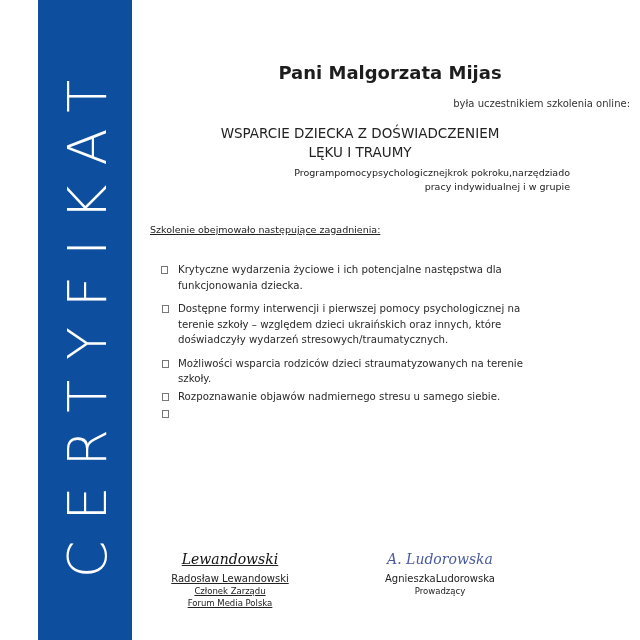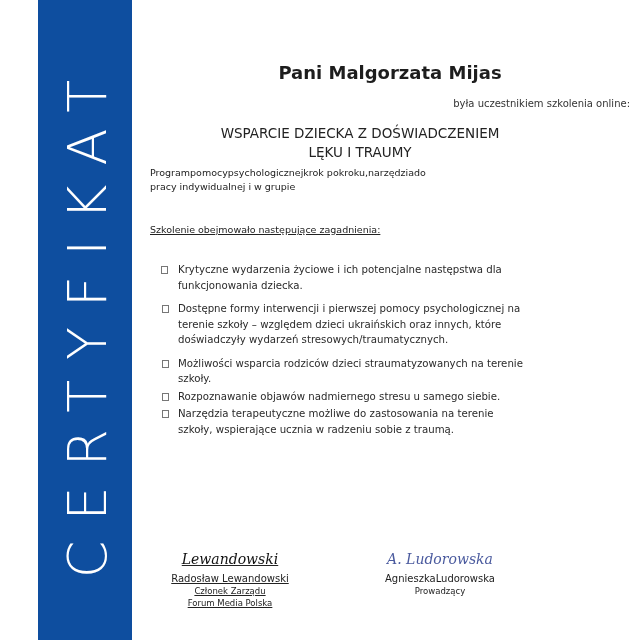--- a/index.html
+++ b/index.html
@@ -36,21 +36,21 @@
     .intro {
       position: absolute; left: 150px; width: 480px; top: 98px;
       text-align: right; font-size: 10px; color: #333333;
     }
     .course-title {
       position: absolute; left: 150px; width: 420px; top: 124px;
       text-align: center; font-size: 13.5px; line-height: 19px; color: #222222;
     }
     .course-subtitle {
       position: absolute; left: 150px; width: 420px; top: 166px;
-      text-align: left; font-size: 9.5px; line-height: 14px; color: #222222;
+      text-align: right; font-size: 9.5px; line-height: 14px; color: #222222;
     }
     .topics-heading {
       position: absolute; left: 150px; width: 420px; top: 224px;
       text-align: left; font-size: 9.5px; color: #222222;
       text-decoration: underline;
     }
     .topics {
       position: absolute; left: 160px; top: 262px; width: 370px;
       list-style: none;
     }
@@ -117,21 +117,20 @@
     <li class="topic tight">
       <span class="box"></span>
       <span>Możliwości wsparcia rodziców dzieci straumatyzowanych na terenie szkoły.</span>
     </li>
     <li class="topic tight">
       <span class="box"></span>
       <span>Rozpoznawanie objawów nadmiernego stresu u samego siebie.</span>
     </li>
     <li class="topic tight">
       <span class="box"></span>
-      <span>Narzędzia terapeutyczne możliwe do zastosowania na terenie szkoły, wspierające ucznia w radzeniu sobie z traumą.</span>
     </li>
   </ul>
 
   <div class="sig sig-left">
     <div class="sig-script">Lewandowski</div>
     <div class="sig-name">Radosław Lewandowski</div>
     <div class="sig-role">Członek Zarządu</div>
     <div class="sig-role">Forum Media Polska</div>
   </div>
 

